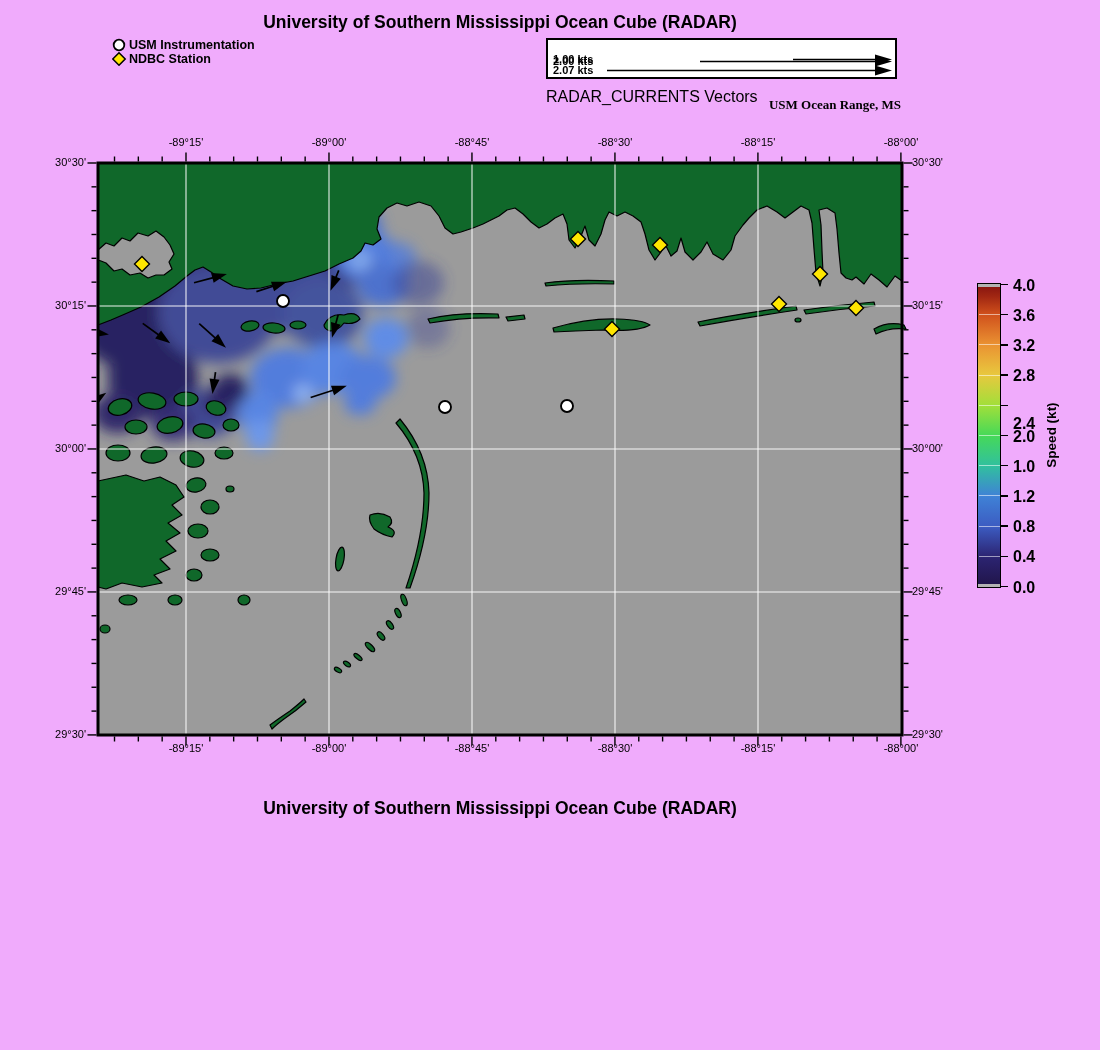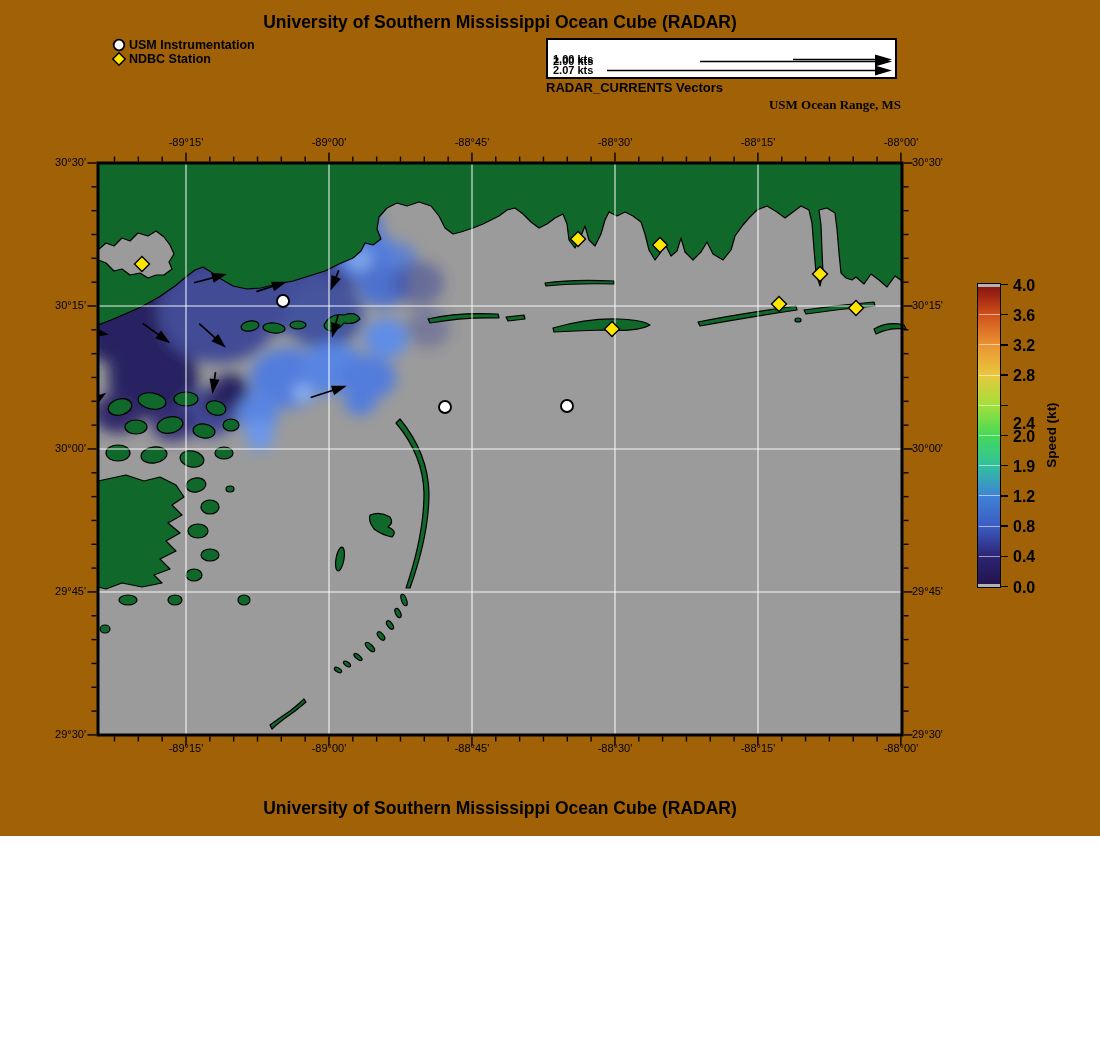--- a/index.html
+++ b/index.html
@@ -1,33 +1,33 @@
 <!DOCTYPE html>
 <html><head>
 <meta charset="utf-8">
 <style>
   html,body{margin:0;padding:0;background:#ffffff;}
-  .page{position:relative;width:1100px;height:836px;background:#a16207;overflow:hidden;
+  .page{position:relative;width:1100px;height:1050px;background:#f0abfc;overflow:hidden;
         font-family:"Liberation Sans",sans-serif;color:#000;}
   .title{position:absolute;left:0;width:1000px;text-align:center;font-size:17.5px;font-weight:bold;}
   .subtitle{position:absolute;left:0;width:1000px;text-align:center;font-size:16.5px;font-weight:bold;
             font-family:"Liberation Serif",serif;}
   .range-label{position:absolute;left:760px;top:97px;width:150px;text-align:center;font-size:13px;
                font-weight:bold;font-family:"Liberation Serif",serif;}
   
   .legend{position:absolute;left:112px;top:38px;}
   .legend-row{display:flex;align-items:center;height:14px;}
   .legend-row span{font-size:12.5px;font-weight:bold;margin-left:2px;white-space:nowrap;}
   
   .vs-box{position:absolute;left:546px;top:38px;width:351px;height:41px;border:2px solid #000;
           box-sizing:border-box;background:#fff;}
   .vs-row{position:absolute;left:0;width:100%;height:10px;}
   .vs-row .vs-label{position:absolute;left:5px;top:-1px;font-size:11px;font-weight:bold;line-height:11px;}
   .vs-row svg{position:absolute;right:3px;top:-2px;}
-  .vs-caption{position:absolute;left:546px;top:80px;font-size:13px;font-weight:bold;}
+  .vs-caption{position:absolute;left:546px;top:88px;font-size:16px;font-weight:normal;}
   
   .map{position:absolute;left:98px;top:148px;width:804px;height:572px;margin-top:15px;}
   .map svg.mapsvg{position:absolute;left:0;top:0;overflow:visible;}
   .axis-label{position:absolute;font-size:11px;white-space:nowrap;}
   .axis-label.xlab{width:64px;text-align:center;}
   .axis-label.ylab-l{width:62px;text-align:right;}
   .axis-label.ylab-r{width:62px;text-align:left;}
   
   .cbar-wrap{position:absolute;left:977px;top:283px;width:130px;height:310px;}
   .cbar{position:absolute;left:0;top:0;width:24px;height:305px;border:1.5px solid #000;box-sizing:border-box;
@@ -431,21 +431,21 @@
         <div class="cbar-tick" style="top: 272.55px;"></div>
         <div class="cbar-ticklabel" style="top: 265.3px;">0.4</div>
         <div class="cbar-line" style="top: 272.8px; width: 21px; left: 1.5px;"></div>
         <div class="cbar-tick" style="top: 242.35px;"></div>
         <div class="cbar-ticklabel" style="top: 235.1px;">0.8</div>
         <div class="cbar-line" style="top: 242.6px; width: 21px; left: 1.5px;"></div>
         <div class="cbar-tick" style="top: 212.15px;"></div>
         <div class="cbar-ticklabel" style="top: 204.9px;">1.2</div>
         <div class="cbar-line" style="top: 212.4px; width: 21px; left: 1.5px;"></div>
         <div class="cbar-tick" style="top: 181.95px;"></div>
-        <div class="cbar-ticklabel" style="top: 174.7px;">1.9</div>
+        <div class="cbar-ticklabel" style="top: 174.7px;">1.0</div>
         <div class="cbar-line" style="top: 182.2px; width: 21px; left: 1.5px;"></div>
         <div class="cbar-tick" style="top: 151.75px;"></div>
         <div class="cbar-ticklabel" style="top: 144.5px;">2.0</div>
         <div class="cbar-line" style="top: 152px; width: 21px; left: 1.5px;"></div>
         <div class="cbar-tick" style="top: 121.55px;"></div>
         <div class="cbar-ticklabel" style="top: 132px;">2.4</div>
         <div class="cbar-line" style="top: 121.8px; width: 21px; left: 1.5px;"></div>
         <div class="cbar-tick" style="top: 91.35px;"></div>
         <div class="cbar-ticklabel" style="top: 84.1px;">2.8</div>
         <div class="cbar-line" style="top: 91.6px; width: 21px; left: 1.5px;"></div>

